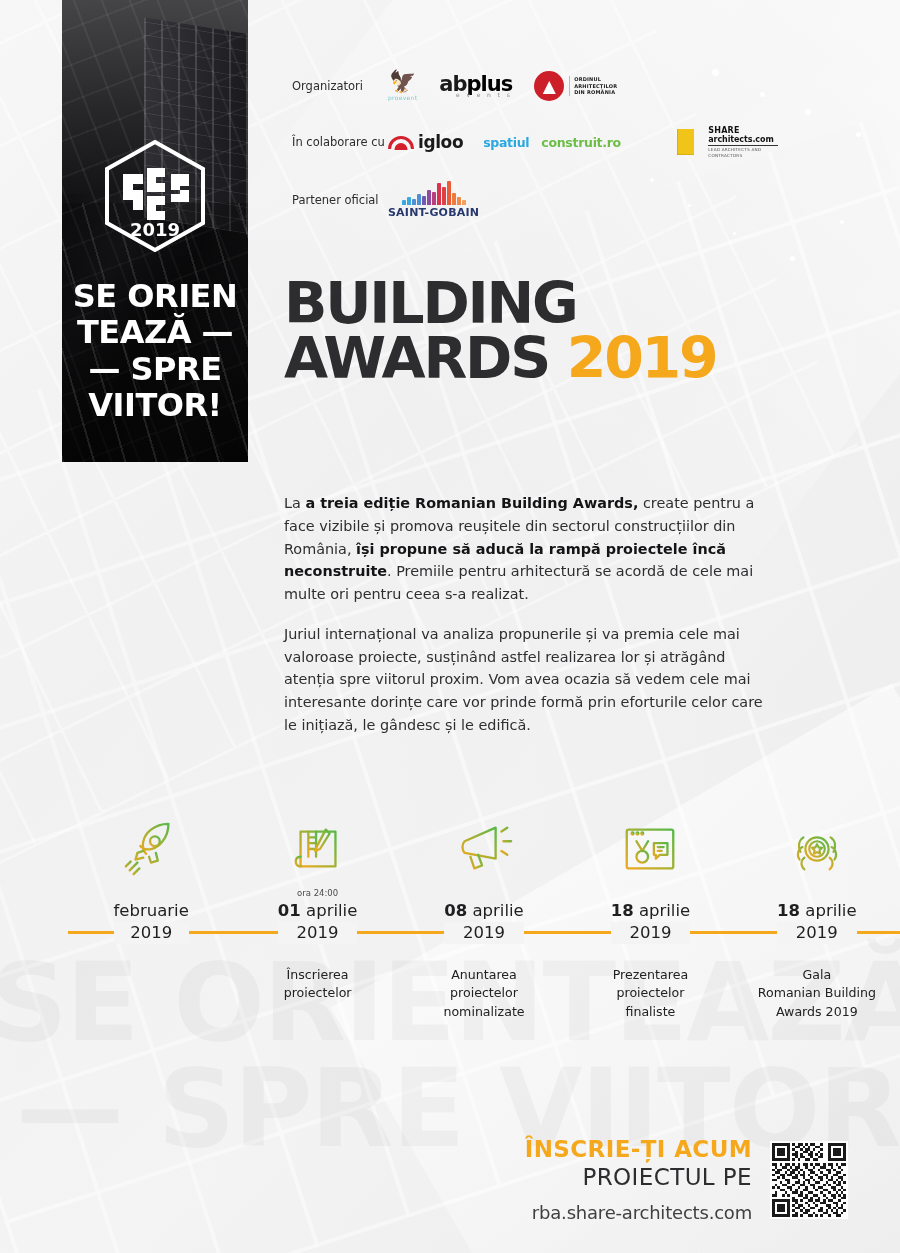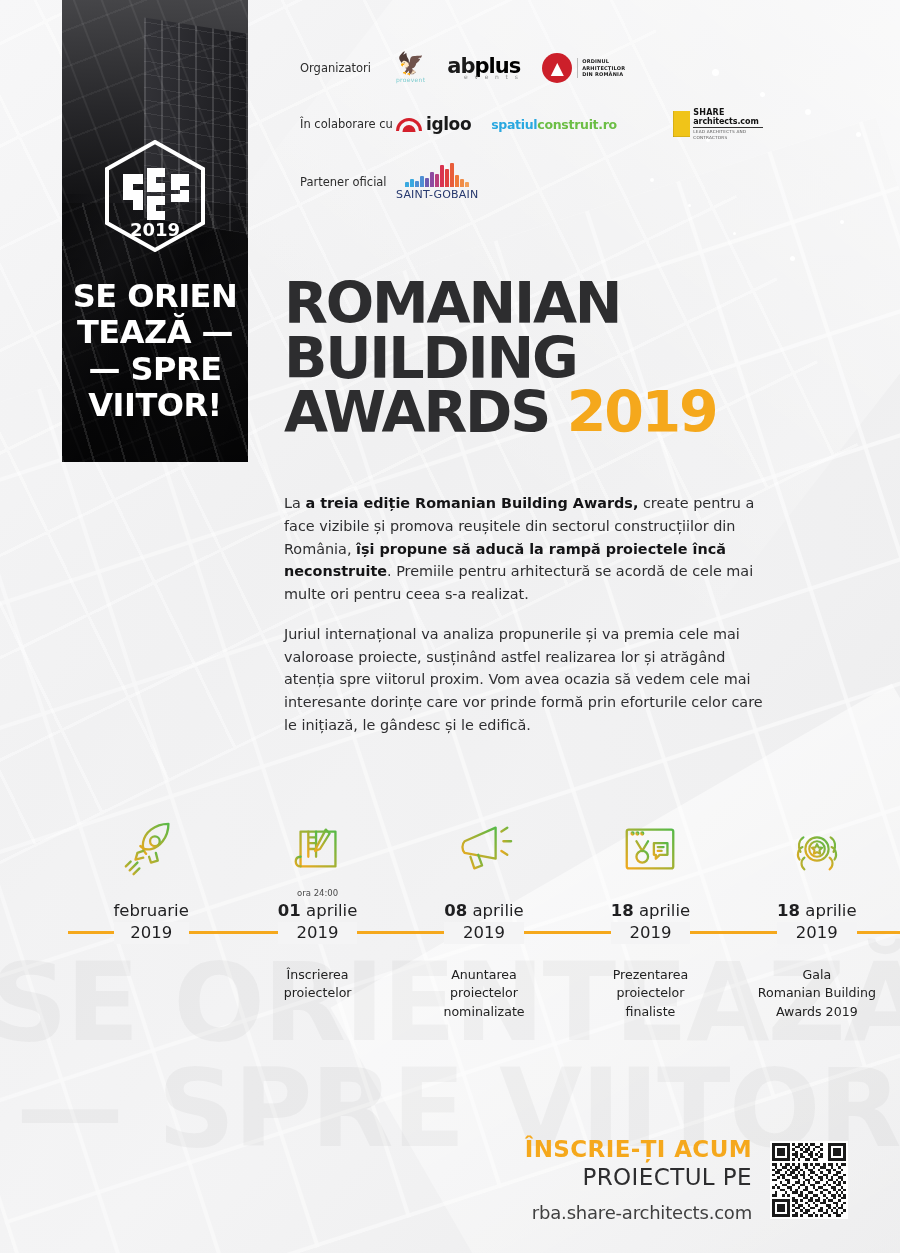--- a/index.html
+++ b/index.html
@@ -65,21 +65,21 @@
        linear-gradient(180deg,rgba(0,0,0,.25),rgba(0,0,0,.6));}
 
   .hero-logo{position:absolute;left:50%;top:140px;transform:translateX(-50%);
      width:104px;height:112px;z-index:4;}
   .hero-slogan{position:absolute;left:0;top:278px;width:100%;z-index:4;
      text-align:center;color:#fff;font-weight:bold;font-size:32px;line-height:1.14;
      letter-spacing:-.5px;font-family:"DejaVu Sans", sans-serif;}
   .hero-slogan div{white-space:nowrap;}
 
   
-  .partners{position:absolute;left:292px;top:42px;width:420px;z-index:5;margin-left:8px;}
+  .partners{position:absolute;left:292px;top:60px;width:420px;z-index:5;}
   .prow{display:flex;align-items:center;min-height:52px;}
   .plabel{font-size:11.5px;color:#2c2c2c;width:96px;flex:none;
      font-family:"DejaVu Sans", sans-serif;}
   .plogos{display:flex;align-items:center;gap:22px;}
 
   .lg-proevent{display:flex;flex-direction:column;align-items:center;}
   .lg-proevent .bird{font-size:22px;color:#5ec3c7;line-height:1;}
   .lg-proevent .nm{font-size:6px;color:#7ecdd0;letter-spacing:.3px;margin-top:1px;}
   .lg-abplus{line-height:1;text-align:right;}
   .lg-abplus .t{font-size:21px;font-weight:bold;color:#1a1a1a;letter-spacing:-1px;}
@@ -93,35 +93,35 @@
      font-weight:bold;color:#1a1a1a;line-height:1.35;letter-spacing:.2px;}
 
   .lg-igloo{display:flex;align-items:center;gap:4px;}
   .lg-igloo .arc{width:26px;height:13px;border:3px solid #d4202c;
      border-bottom:none;border-radius:26px 26px 0 0;position:relative;}
   .lg-igloo .arc::after{content:"";position:absolute;left:50%;bottom:-1px;
      transform:translateX(-50%);width:13px;height:7px;background:#d4202c;
      border-radius:13px 13px 0 0;}
   .lg-igloo .nm{font-size:17px;font-weight:bold;color:#1a1a1a;letter-spacing:-.4px;}
   .lg-sc{font-size:12.5px;font-weight:bold;letter-spacing:-.3px;}
-  .lg-sc .a{color:#2aa8e0;} .lg-sc .b{color:#6cbe45;}
-  .lg-share{display:flex;align-items:center;gap:3px;padding-left:36px;}
+  .lg-sc .a{color:#2aa8e0;} .lg-sc .b{color:#6cbe45;padding-left:12px;}
+  .lg-share{display:flex;align-items:center;gap:14px;padding-left:36px;}
   .lg-share .blk{width:22px;height:26px;background:#f0c419;
      background-image:linear-gradient(90deg,rgba(0,0,0,.10) 0 1px,transparent 1px 11px),
                       linear-gradient(0deg,rgba(0,0,0,.10) 0 1px,transparent 1px 13px);}
   .lg-share .tx{line-height:1.15;}
   .lg-share .tx .a{font-size:8px;font-weight:bold;color:#111;letter-spacing:.2px;}
   .lg-share .tx .b{font-size:8px;font-weight:bold;color:#111;
      border-bottom:1px solid #333;padding-bottom:1px;letter-spacing:-.1px;}
   .lg-share .tx .c{font-size:4.2px;color:#555;letter-spacing:.2px;margin-top:1px;line-height:1.3;}
 
   .lg-sg{display:flex;flex-direction:column;align-items:center;}
   .lg-sg .sky{display:flex;align-items:flex-end;gap:1px;height:24px;}
   .lg-sg .sky i{display:block;width:4px;border-radius:1px 1px 0 0;}
-  .lg-sg .nm{font-size:11px;font-weight:normal;color:#26386e;letter-spacing:.2px;margin-top:1px;}
+  .lg-sg .nm{font-size:11px;font-weight:bold;color:#26386e;letter-spacing:.2px;margin-top:1px;}
 
   
   .heading{position:absolute;left:284px;top:276px;z-index:5;
      font-family:"DejaVu Sans", sans-serif;font-weight:bold;
      font-size:57px;line-height:.96;letter-spacing:-2.2px;color:#2d2d2f;}
   .heading .yr{color:#f5a81c;}
 
   
   .copy{position:absolute;left:284px;top:492px;width:490px;z-index:5;
      font-size:14.4px;line-height:1.58;color:#2e2e30;
@@ -270,21 +270,20 @@
             <i style="height:8px;background:#f08c47"></i>
           <i style="height:5px;background:#f2a05a"></i>
         </div>
         <div class="nm">SAINT-GOBAIN</div>
       </div>
     </div>
   </div>
 </div>
 
 <h1 class="heading">
-  <div>ROMANIAN</div>
   <div>BUILDING</div>
   <div><span>AWARDS</span> <span class="yr">2019</span></div>
 </h1>
 
 <div class="copy">
   <p><span>La </span><b>a treia ediție Romanian Building Awards,</b><span> create pentru a face vizibile și promova reușitele din sectorul construcțiilor din România, </span><b>își propune să aducă la rampă proiectele încă neconstruite</b><span>. Premiile pentru arhitectură se acordă de cele mai multe ori pentru ceea s-a realizat.</span></p>
   <p>Juriul internațional va analiza propunerile și va premia cele mai valoroase proiecte, susținând astfel realizarea lor și atrăgând atenția spre viitorul proxim. Vom avea ocazia să vedem cele mai interesante dorințe care vor prinde formă prin eforturile celor care le inițiază, le gândesc și le edifică.</p>
 </div>
 
 <div class="timeline">

